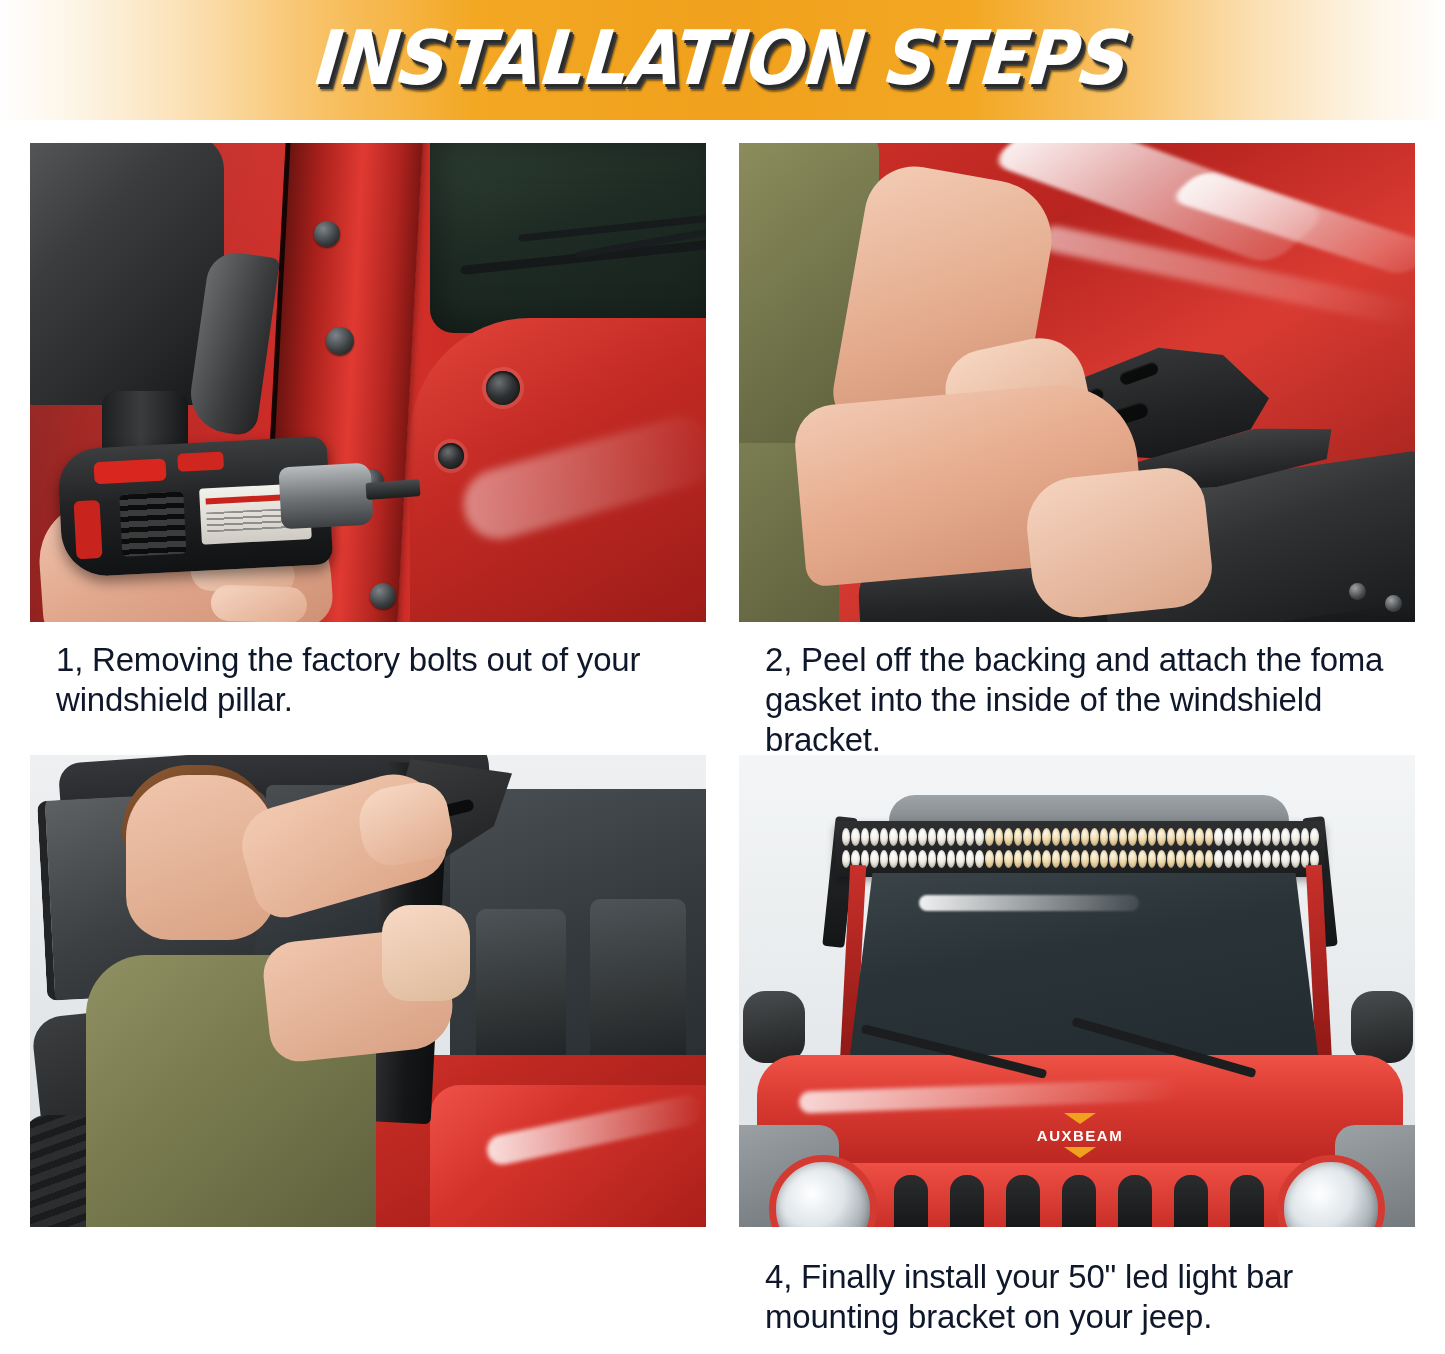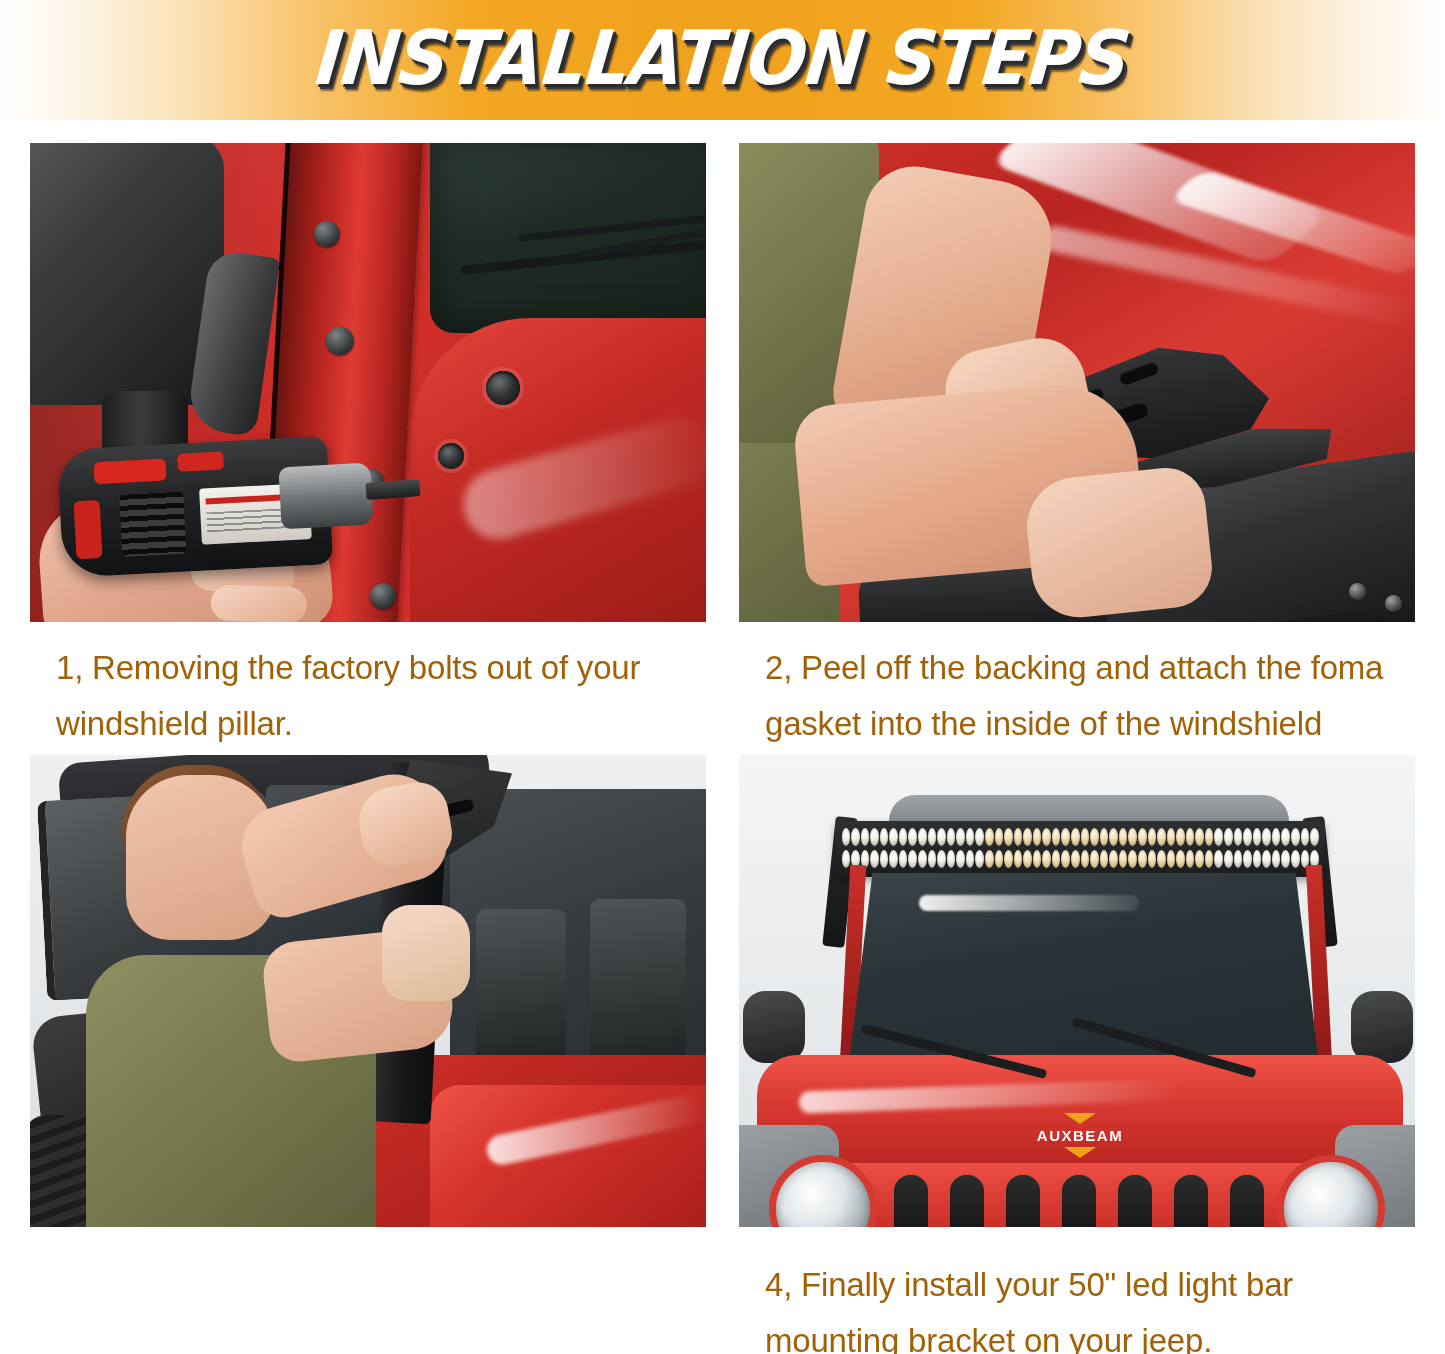--- a/index.html
+++ b/index.html
@@ -68,22 +68,22 @@
     width: 676px;
     height: 479px;
     overflow: hidden;
     background: #cfd2d4;
   }
   .photo.row2 { height: 472px; }
 
   .caption {
     font-family: "Liberation Sans", sans-serif;
     font-size: 33px;
-    line-height: 56px;
-    color: #a16207;
+    line-height: 40px;
+    color: #0f172a;
     padding: 18px 8px 0 26px;
     letter-spacing: -0.2px;
   }
   .cap-r1 { height: 133px; }
   .cap-r2 { height: 110px; padding-top: 30px; }
 
   
   .p1 { background: #b8231f; }
   .p1 .jeep-red {
     position: absolute; inset: 0;
@@ -543,21 +543,21 @@
         <div class="bracket-slot" style="left:22px; top:52px; width:44px; height:13px; transform:rotate(-26deg);"></div>
         <div class="bracket-slot" style="left:80px; top:24px; width:40px; height:13px; transform:rotate(-20deg);"></div>
         <div class="bracket-slot" style="left:52px; top:66px; width:58px; height:16px; transform:rotate(-18deg);"></div>
       </div>
       <div class="gasket"></div>
       <div class="armU"></div>
       <div class="handU"></div>
       <div class="armL"></div>
       <div class="handL"></div>
     </div>
-    <div class="caption cap-r1">2, Peel off the backing and attach the foma gasket into the inside of the windshield mounts.</div>
+    <div class="caption cap-r1">2, Peel off the backing and attach the foma gasket into the inside of the windshield bracket.</div>
   </div>
 
   <div class="cell">
     <div class="photo p3 row2">
       <div class="bg"></div>
       <div class="softtop"></div>
       <div class="rearwin"></div>
       <div class="doorglass"></div>
       <div class="cabin">
         <div class="seat" style="left:26px; top:120px; width:90px; height:150px;"></div>

